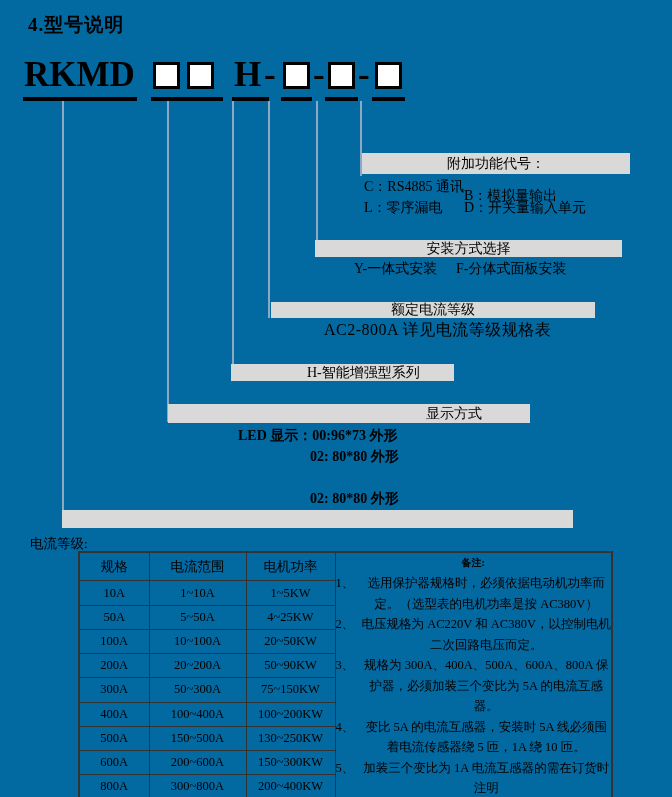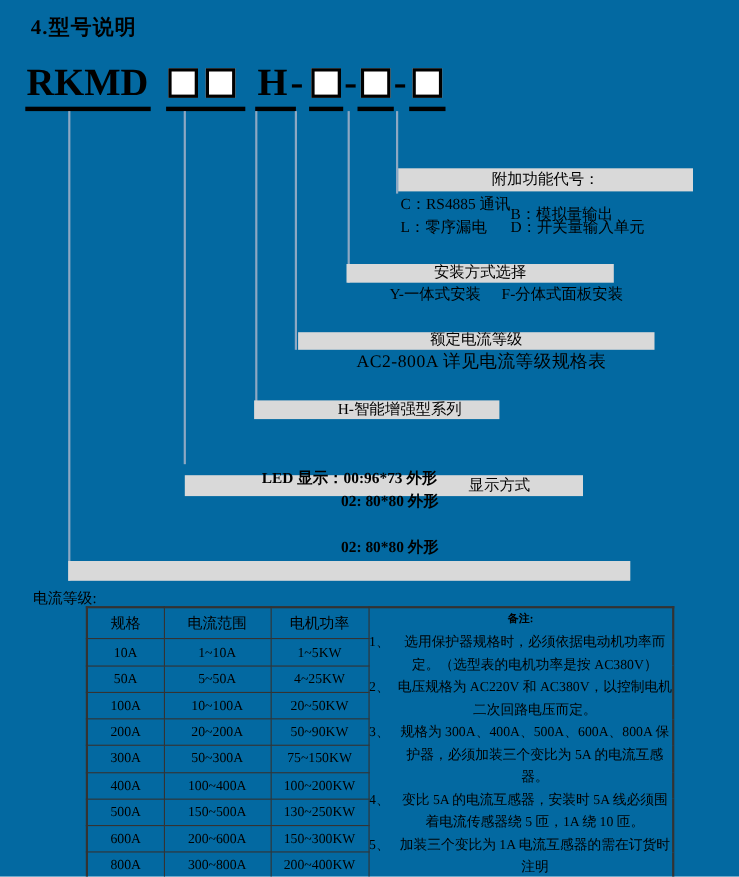--- a/index.html
+++ b/index.html
@@ -73,30 +73,30 @@
   <div class="abs vline" style="left:268px;top:101px;height:217px;"></div>
   <div class="abs vline" style="left:316px;top:101px;height:156px;"></div>
   <div class="abs vline" style="left:360px;top:101px;height:75px;"></div>
 
   <div class="abs gbar center" style="left:362px;top:153px;width:268px;height:21px;line-height:21px;">附加功能代号：</div>
   <div class="abs lbl" style="left:364px;top:179px;">C：RS4885 通讯</div>
   <div class="abs lbl" style="left:464px;top:188px;text-align:right;">B：模拟量输出</div>
   <div class="abs lbl" style="left:364px;top:200px;">L：零序漏电</div>
   <div class="abs lbl" style="left:464px;top:200px;">D：开关量输入单元</div>
 
-  <div class="abs gbar center" style="left:315px;top:240px;width:243px;height:17px;line-height:17px;">安装方式选择</div>
+  <div class="abs gbar center" style="left:315px;top:240px;width:307px;height:17px;line-height:17px;">安装方式选择</div>
   <div class="abs lbl" style="left:354px;top:261px;">Y-一体式安装</div>
   <div class="abs lbl" style="left:456px;top:261px;">F-分体式面板安装</div>
 
   <div class="abs gbar center" style="left:271px;top:302px;width:324px;height:16px;line-height:16px;">额定电流等级</div>
   <div class="abs lbl big" style="left:324px;top:321px;">AC2-800A 详见电流等级规格表</div>
 
   <div class="abs gbar" style="left:231px;top:364px;width:223px;height:17px;line-height:17px;padding-left:76px;box-sizing:border-box;">H-智能增强型系列</div>
 
-  <div class="abs gbar" style="left:168px;top:404px;width:362px;height:19px;line-height:19px;padding-left:258px;box-sizing:border-box;margin-top:28px;">显示方式</div>
+  <div class="abs gbar" style="left:168px;top:404px;width:362px;height:19px;line-height:19px;padding-left:258px;box-sizing:border-box;">显示方式</div>
   <div class="abs lbl bold" style="left:238px;top:428px;">LED 显示：00:96*73 外形</div>
   <div class="abs lbl bold" style="left:310px;top:449px;">02: 80*80 外形</div>
   <div class="abs lbl bold" style="left:310px;top:491px;">02: 80*80 外形</div>
 
   <div class="abs gbar" style="left:62px;top:510px;width:511px;height:18px;"></div>
 
   <div class="abs small-label" style="left:30px;top:535px;">电流等级:</div>
 
   <div class="abs spec-wrap">
     <table class="spec">

